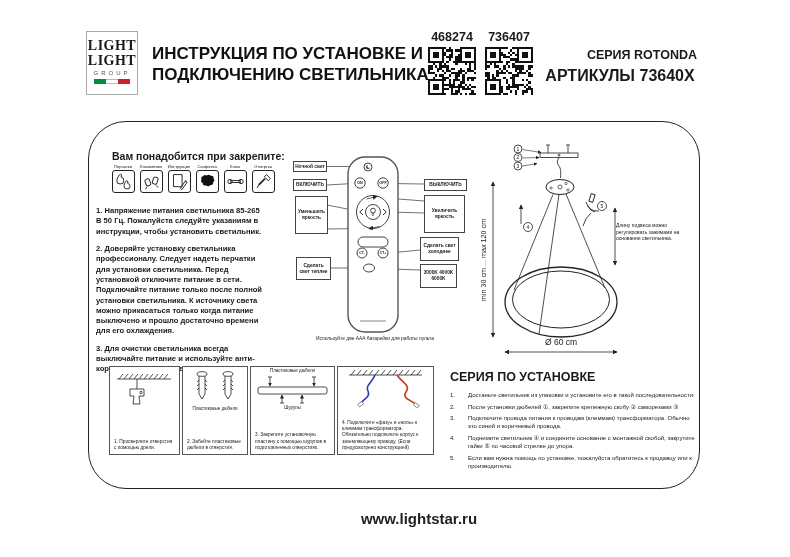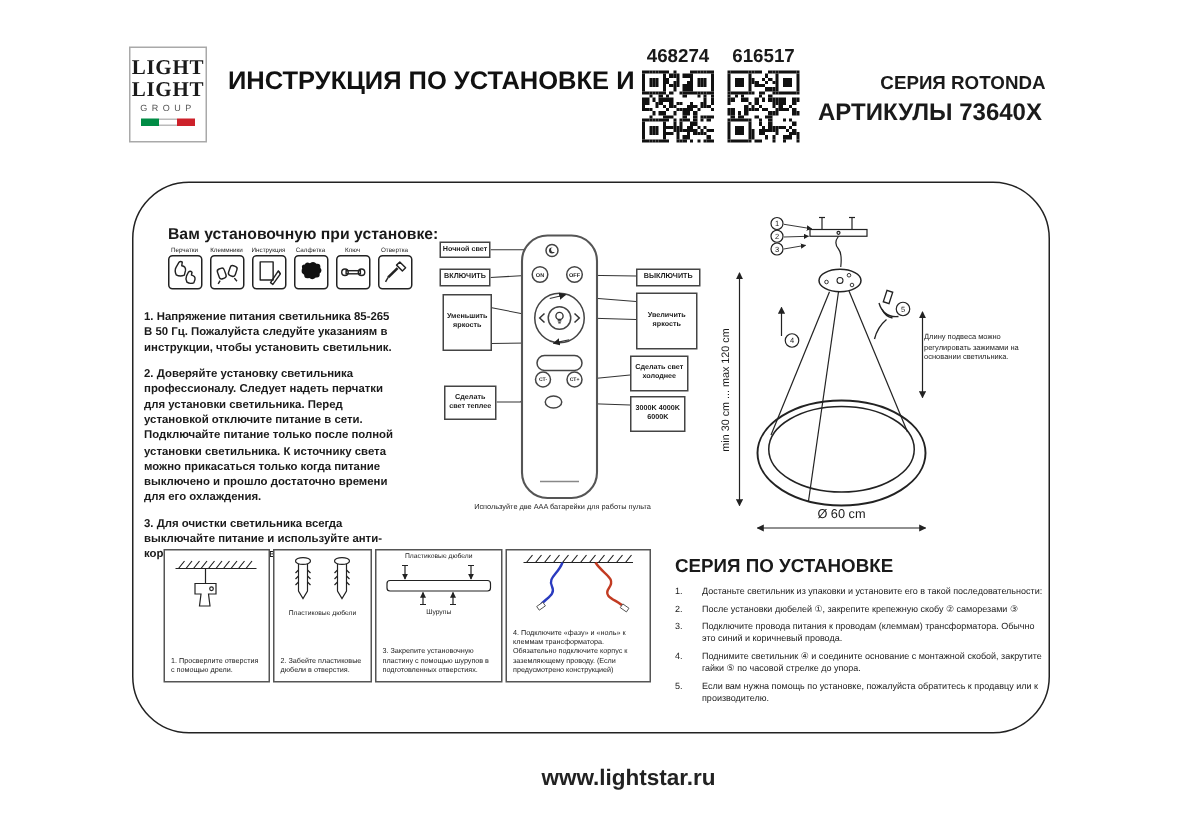--- a/index.html
+++ b/index.html
@@ -84,24 +84,25 @@
     <div class="logo-group">GROUP</div>
     <div class="logo-flag">
       <span class="flag-green"></span>
         <span class="flag-white"></span>
         <span class="flag-red"></span>
     </div>
   </div>
 
   <div class="abs title">
     <div>ИНСТРУКЦИЯ ПО УСТАНОВКЕ И</div>
+    <div>ПОДКЛЮЧЕНИЮ СВЕТИЛЬНИКА</div>
   </div>
 
   <div class="abs qr-label" style="left:427px;">468274</div>
-  <div class="abs qr-label" style="left:484px;">616517</div>
+  <div class="abs qr-label" style="left:484px;">736407</div>
   <div class="abs qr" style="left:428px;">
       <i style="left:0%;top:0%;width:4.761904761904762%;height:4.761904761904762%"></i>
       <i style="left:4.761904761904762%;top:0%;width:4.761904761904762%;height:4.761904761904762%"></i>
       <i style="left:9.523809523809524%;top:0%;width:4.761904761904762%;height:4.761904761904762%"></i>
       <i style="left:14.285714285714285%;top:0%;width:4.761904761904762%;height:4.761904761904762%"></i>
       <i style="left:19.047619047619047%;top:0%;width:4.761904761904762%;height:4.761904761904762%"></i>
       <i style="left:23.80952380952381%;top:0%;width:4.761904761904762%;height:4.761904761904762%"></i>
       <i style="left:28.57142857142857%;top:0%;width:4.761904761904762%;height:4.761904761904762%"></i>
       <i style="left:33.333333333333336%;top:0%;width:4.761904761904762%;height:4.761904761904762%"></i>
       <i style="left:42.857142857142854%;top:0%;width:4.761904761904762%;height:4.761904761904762%"></i>
@@ -564,21 +565,21 @@
       <i style="left:61.904761904761905%;top:95.23809523809524%;width:4.761904761904762%;height:4.761904761904762%"></i>
       <i style="left:76.19047619047619%;top:95.23809523809524%;width:4.761904761904762%;height:4.761904761904762%"></i>
       <i style="left:95.23809523809524%;top:95.23809523809524%;width:4.761904761904762%;height:4.761904761904762%"></i>
     </div>
 
   <div class="abs series">СЕРИЯ ROTONDA</div>
   <div class="abs articles">АРТИКУЛЫ 73640X</div>
 
   <div class="abs main-box"></div>
 
-  <div class="abs req-heading">Вам установочную при установке:</div>
+  <div class="abs req-heading">Вам понадобится при закрепите:</div>
 
   <div class="abs tools">
     <div class="tool">
       <div class="tool-label">Перчатки</div>
       <div class="tool-box">
           <svg width="19" height="19" viewBox="0 0 22 22">
         <g fill="none" stroke="#222" stroke-width="1.1" stroke-linejoin="round">
           <path d="M4 13 Q2.5 9.5 4 7 L6 3.5 Q7.3 2 8.7 3.2 L8.3 6 Q11.6 6.4 11.2 9.6 L10.3 13.2 Q7 14.6 4 13 Z"></path>
           <path d="M12.3 18.6 Q11 16 12 13.8 L13.4 11 Q14.8 9.6 16.2 11 L15.8 13.2 Q19 13.8 18.5 16.6 L17.6 19.2 Q14.4 20.2 12.3 18.6 Z"></path>
         </g>

